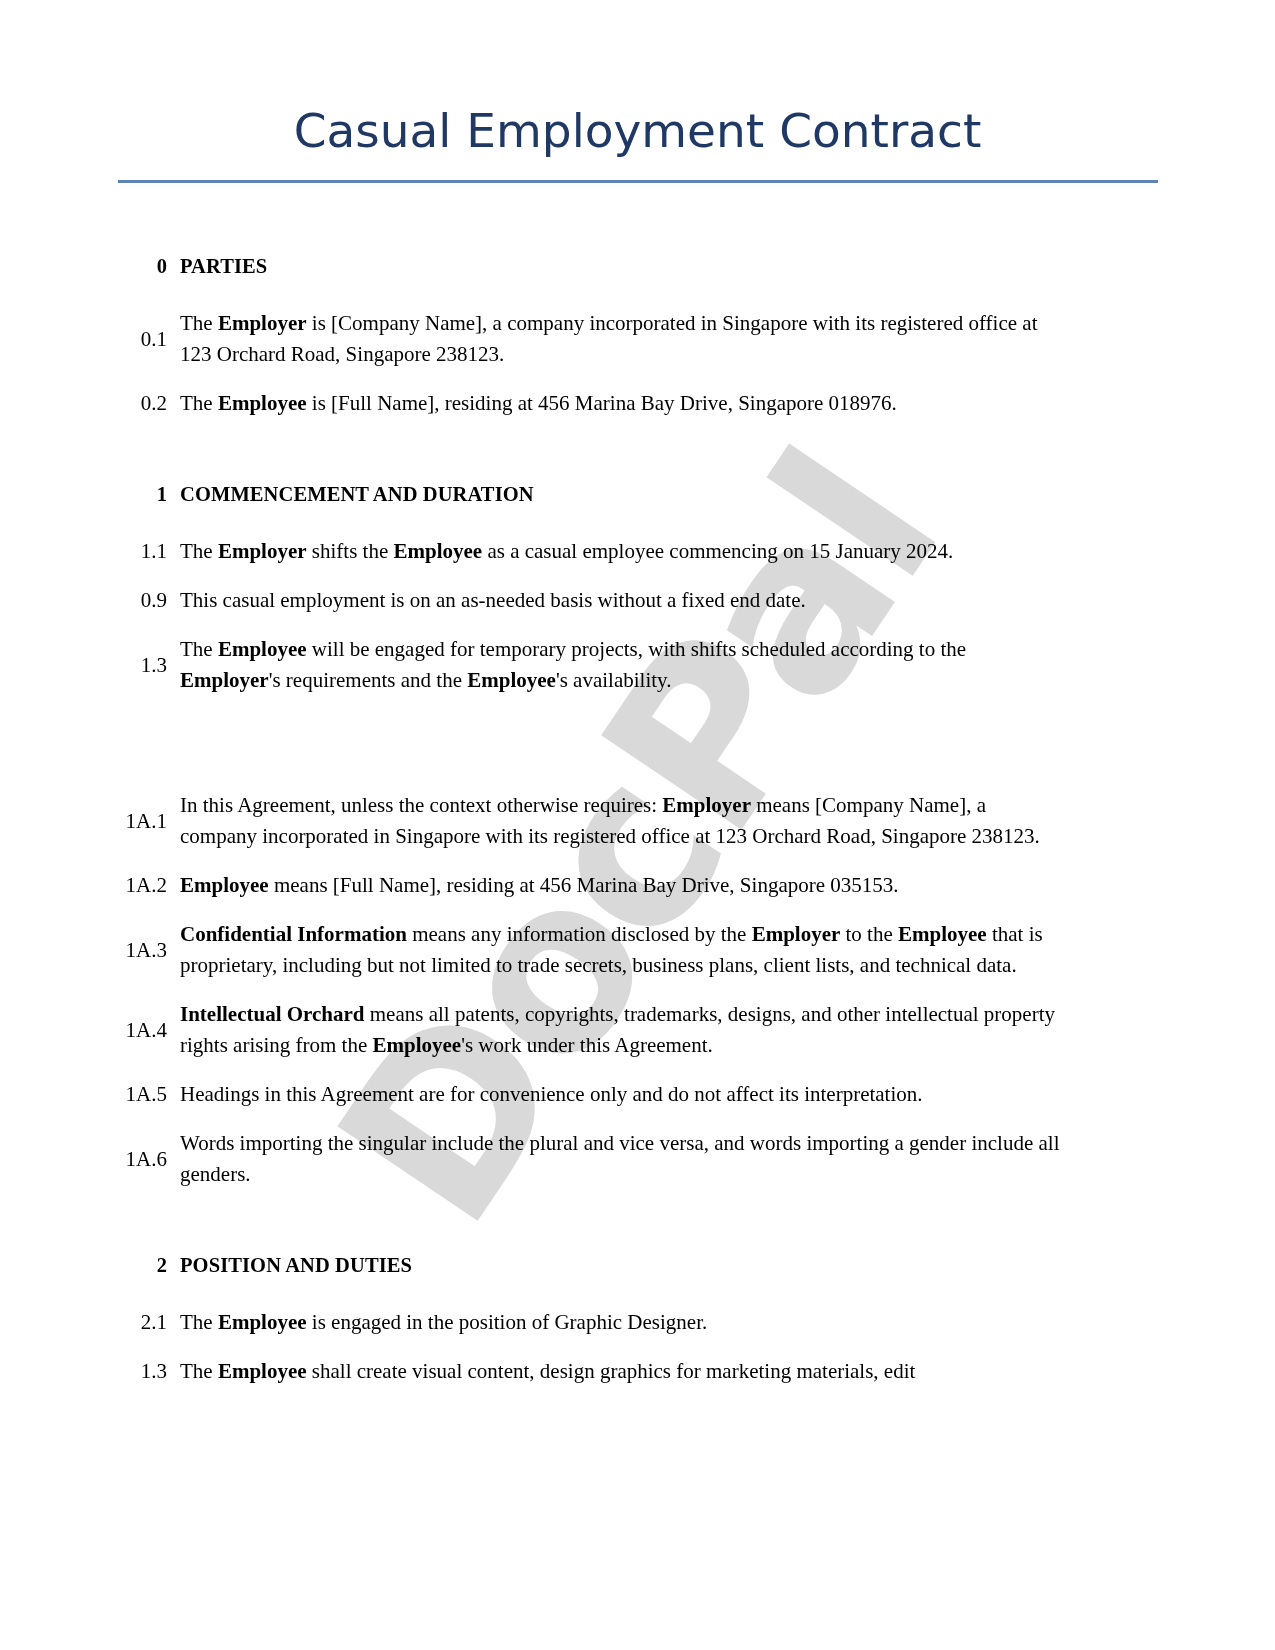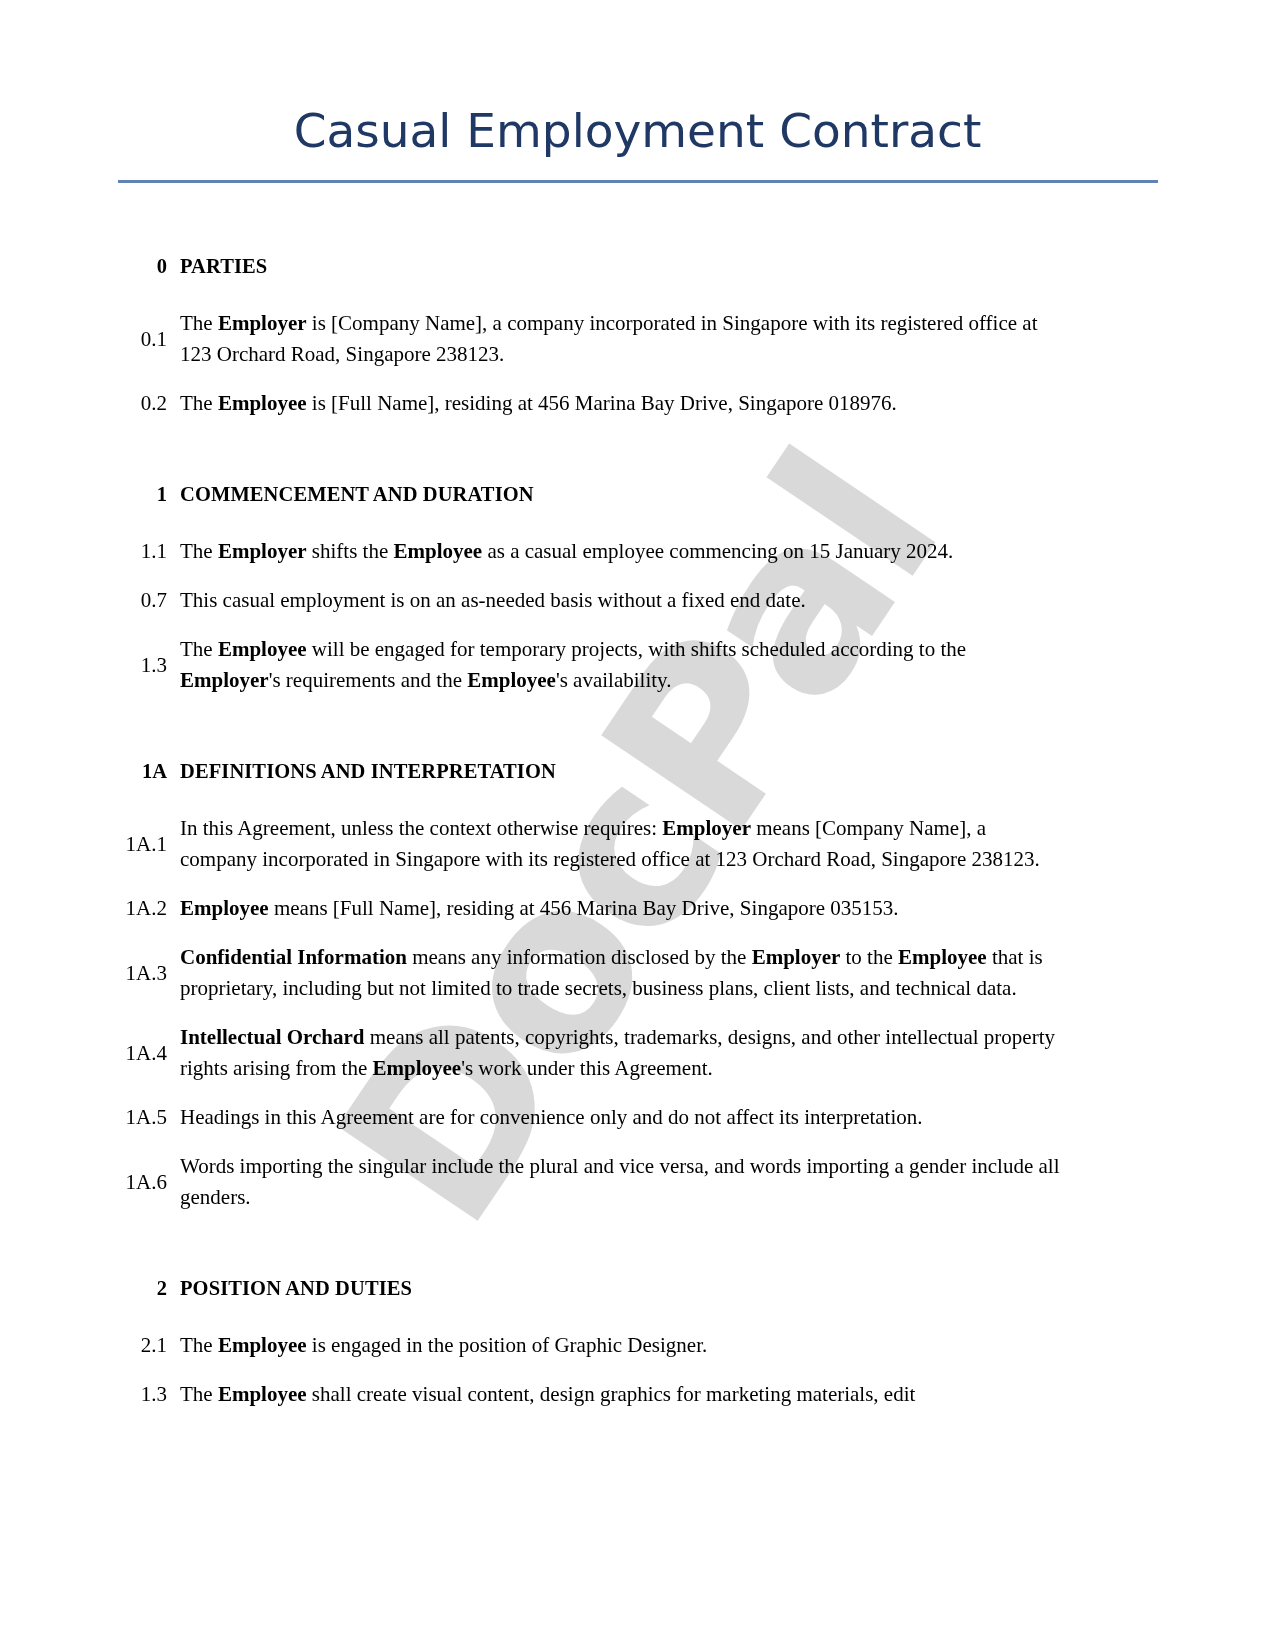--- a/index.html
+++ b/index.html
@@ -159,33 +159,29 @@
           <span class="num">1</span>
           <span class="heading-text">COMMENCEMENT AND DURATION</span>
         </div>
         <div class="gap-md"></div>
         <div class="clause">
           <span class="num">1.1</span>
           <span class="clause-text"><span>The </span><b>Employer</b><span> shifts the </span><b>Employee</b><span> as a casual employee commencing on 15 January 2024.</span></span>
         </div>
         <div class="gap-sm"></div>
         <div class="clause">
-          <span class="num">0.7</span>
+          <span class="num">0.9</span>
           <span class="clause-text"><span>This casual employment is on an as-needed basis without a fixed end date.</span></span>
         </div>
         <div class="gap-sm"></div>
         <div class="clause">
           <span class="num">1.3</span>
           <span class="clause-text"><span>The </span><b>Employee</b><span> will be engaged for temporary projects, with shifts scheduled according to the </span><b>Employer</b><span>'s requirements and the </span><b>Employee</b><span>'s availability.</span></span>
         </div>
         <div class="gap-xl"></div>
-        <div class="section-heading">
-          <span class="num">1A</span>
-          <span class="heading-text">DEFINITIONS AND INTERPRETATION</span>
-        </div>
         <div class="gap-md"></div>
         <div class="clause">
           <span class="num">1A.1</span>
           <span class="clause-text"><span>In this Agreement, unless the context otherwise requires: </span><b>Employer</b><span> means [Company Name], a company incorporated in Singapore with its registered office at 123 Orchard Road, Singapore 238123.</span></span>
         </div>
         <div class="gap-sm"></div>
         <div class="clause">
           <span class="num">1A.2</span>
           <span class="clause-text"><b>Employee</b><span> means [Full Name], residing at 456 Marina Bay Drive, Singapore 035153.</span></span>
         </div>

